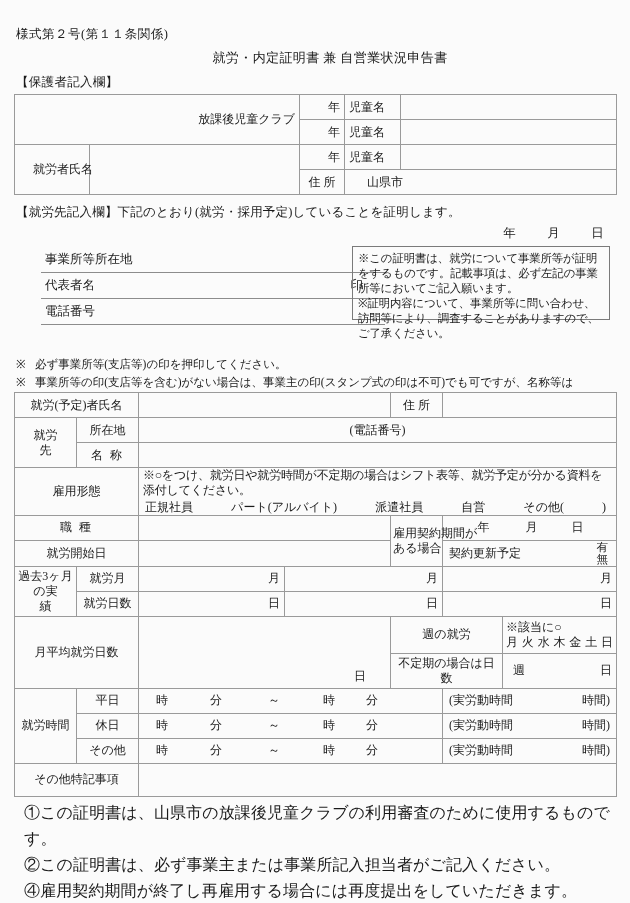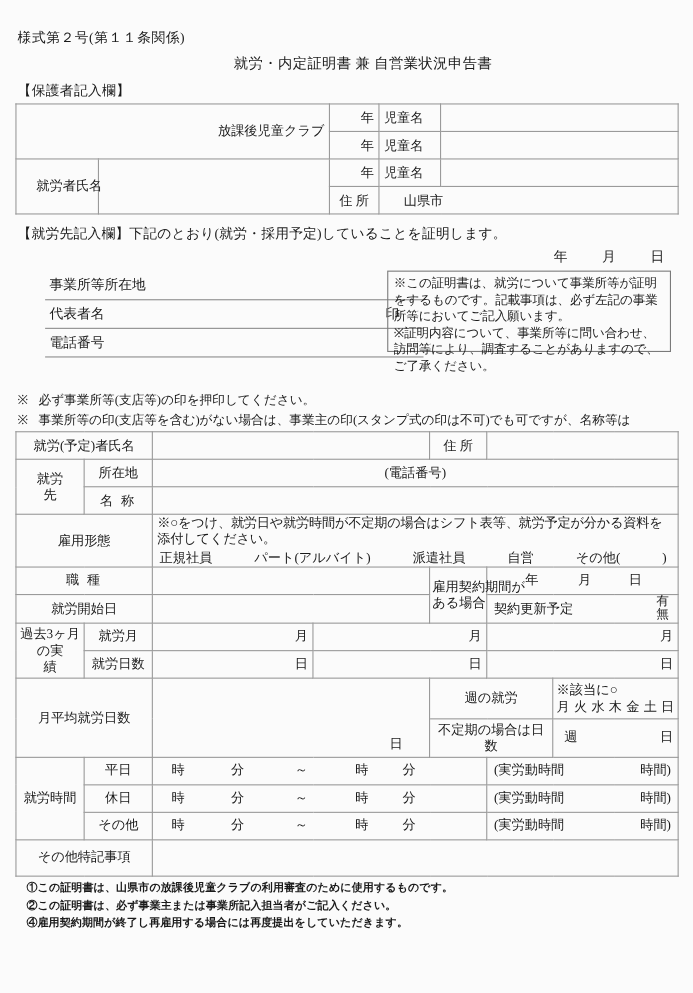--- a/index.html
+++ b/index.html
@@ -81,21 +81,21 @@
   }
   .note-star { font-size: 11.5px; margin: 1px 0 0 2px; line-height: 1.45; }
   .note-star .ind { display: inline-block; width: 19px; }
   .note-cont { margin-left: 19px; }
 
   
   .tbl-main td { height: 22px; }
   .vstack { line-height: 1.1; }
 
   
-  .foot { margin: 3px 0 0 10px; font-size: 10px; line-height: 1.62; font-weight: bold; }
+  .foot { margin: 3px 0 0 10px; font-size: 16px; line-height: 1.62; }
   .foot div { letter-spacing: .1px; }
 </style>
 </head>
 <body>
 
 <div class="page">
 
   <div class="form-no">様式第２号(第１１条関係)</div>
   <div class="doc-title">就労・内定証明書 兼 自営業状況申告書</div>
   <div class="section-head">【保護者記入欄】</div>

